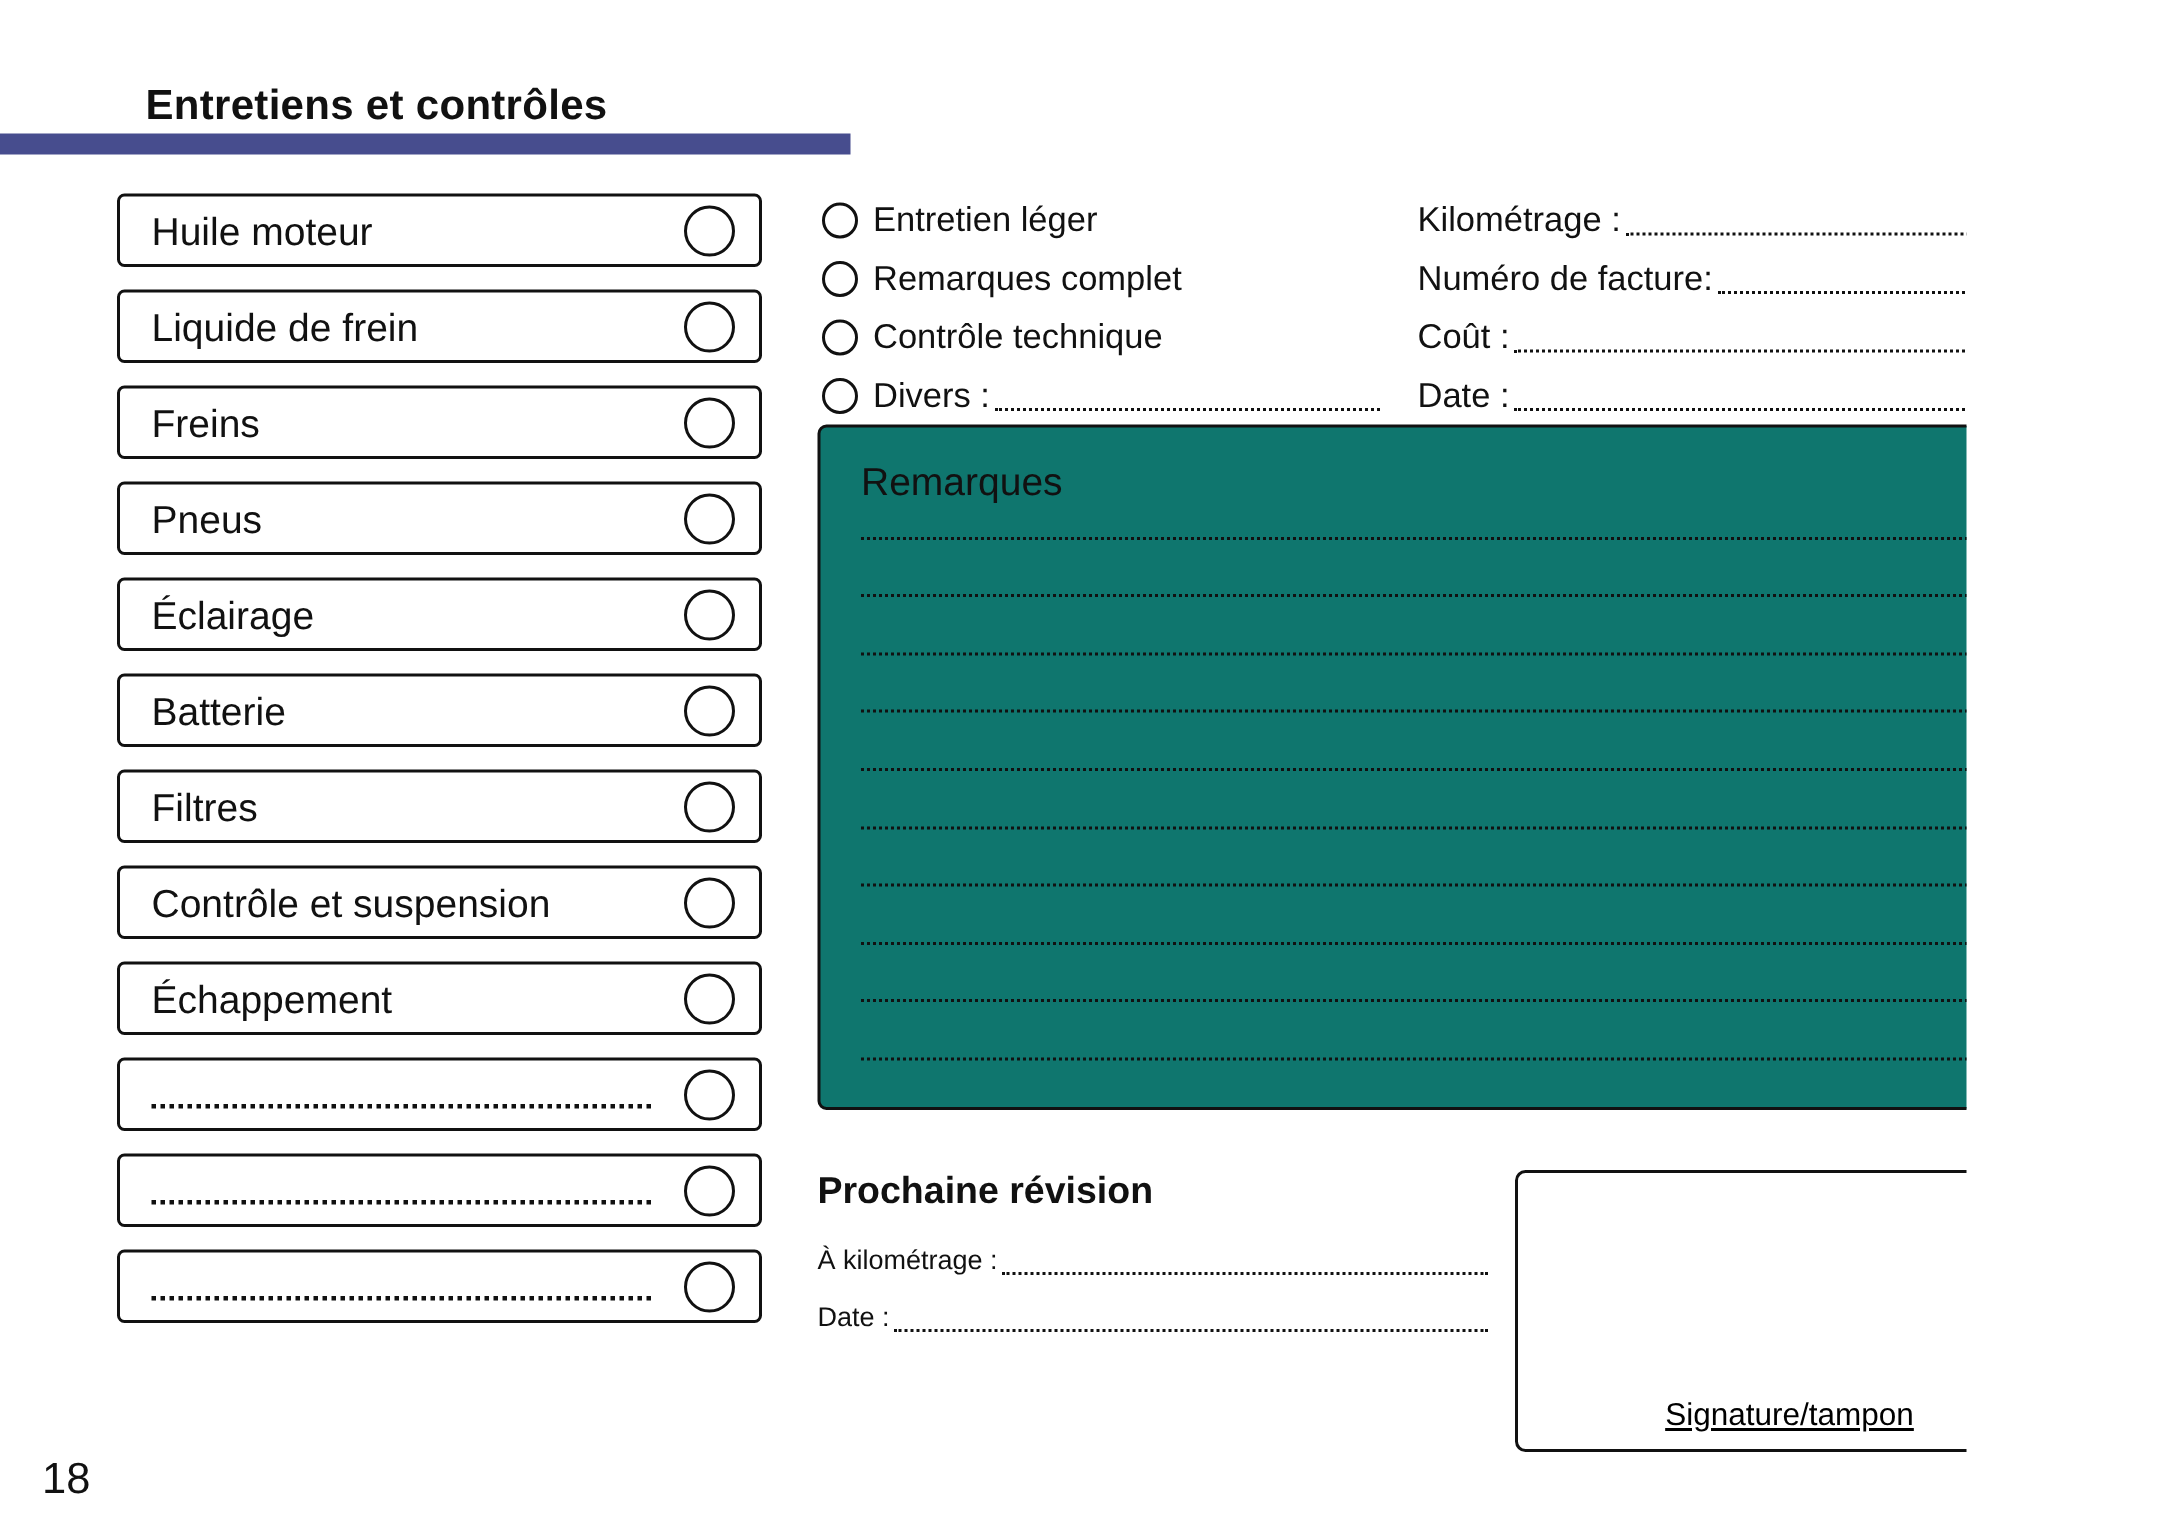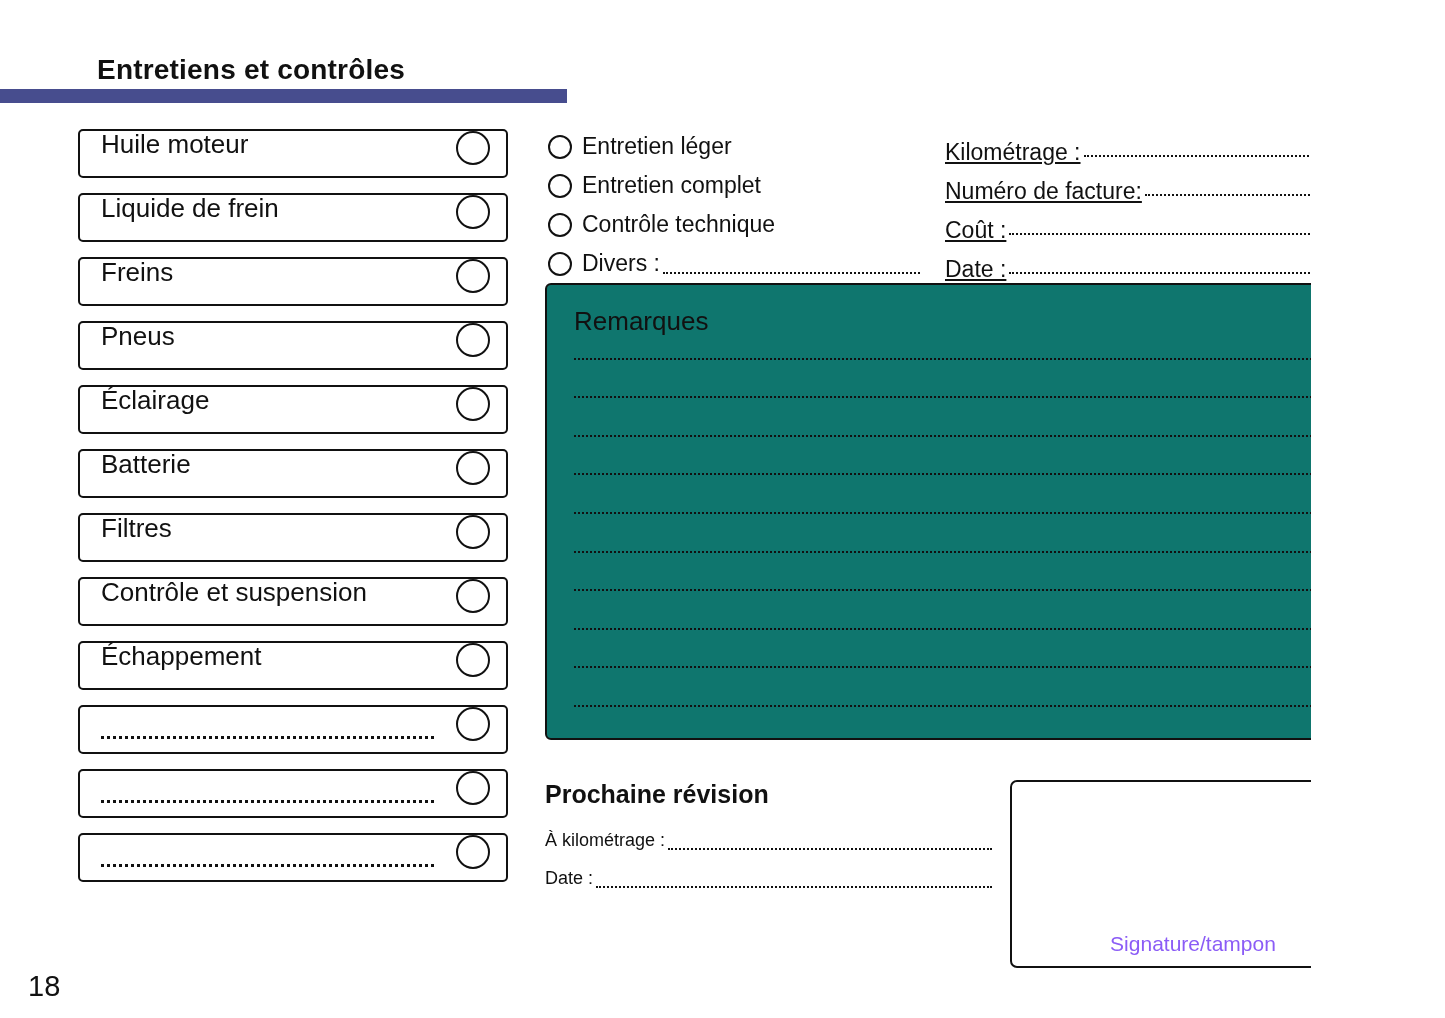--- a/index.html
+++ b/index.html
@@ -8,34 +8,34 @@
     position:relative; width:1311px; height:1018px; background:#ffffff;
     font-family:"Liberation Sans","DejaVu Sans",sans-serif; color:#111; overflow:hidden;
   }
   
   .page-title { position:absolute; left:97px; top:54px; font-size:28px; font-weight:bold; letter-spacing:0.2px; }
   .title-bar { position:absolute; left:0; top:89px; width:567px; height:14px; background:#474d8e; }
   
   .checklist { position:absolute; left:78px; top:129px; width:430px; }
   .check-row {
     width:430px; height:49px; border:2.5px solid #111; border-radius:5px;
-    display:flex; align-items:flex-start; padding:0 16px 0 21px; margin-bottom:15px; background:#fff;
+    display:flex; align-items:center; padding:0 16px 0 21px; margin-bottom:15px; background:#fff;
   }
   .check-label { font-size:26px; line-height:1; white-space:nowrap; }
   .check-circle { width:34px; height:34px; border:2.5px solid #111; border-radius:50%; margin-left:auto; flex:none; background:#fff; }
   .row-leader { flex:1; height:0; border-bottom:3.5px dotted #111; align-self:flex-end; margin:0 22px 13px 0; }
   
   .radio-group { position:absolute; left:548px; top:127px; width:372px; }
   .radio-row { display:flex; align-items:center; height:39px; }
   .radio-circle { width:24px; height:24px; border:2.5px solid #111; border-radius:50%; margin-right:10px; flex:none; background:#fff; }
   .radio-label { font-size:23px; white-space:nowrap; }
   .radio-leader { flex:1; height:0; border-bottom:2.2px dotted #111; align-self:flex-end; margin-bottom:9px; margin-left:3px; }
   
   .invoice-group { position:absolute; left:945px; top:127px; width:428px; }
-  .field-row { display:flex; align-items:flex-end; height:39px;text-decoration:underline; }
+  .field-row { display:flex; align-items:center; height:39px; }
   .field-label { font-size:23px; white-space:nowrap; }
   .field-leader { flex:1; height:0; border-bottom:2.2px dotted #111; align-self:flex-end; margin-bottom:9px; margin-left:3px; }
   
   .remarks-box {
     position:absolute; left:545px; top:283px; width:832px; height:457px;
     border:2.5px solid #111; border-radius:6px; background:#0f766e;
   }
   .remarks-title { position:absolute; left:27px; top:21px; font-size:26px; }
   .remarks-lines { position:absolute; left:27px; right:27px; top:36px; }
   .remarks-line { height:38.6px; border-bottom:2.2px dotted #111; }
@@ -116,21 +116,21 @@
     </div>
   </div>
 
   <div class="radio-group">
     <div class="radio-row">
       <span class="radio-circle"></span>
       <span class="radio-label">Entretien léger</span>
     </div>
     <div class="radio-row">
       <span class="radio-circle"></span>
-      <span class="radio-label">Entretien complet</span>
+      <span class="radio-label">Remarques complet</span>
     </div>
     <div class="radio-row">
       <span class="radio-circle"></span>
       <span class="radio-label">Contrôle technique</span>
     </div>
     <div class="radio-row">
       <span class="radio-circle"></span>
       <span class="radio-label">Divers :</span>
       <span class="radio-leader"></span>
     </div>
@@ -177,18 +177,18 @@
       <span class="ns-label">À kilométrage :</span>
       <span class="ns-leader"></span>
     </div>
     <div class="ns-row">
       <span class="ns-label">Date :</span>
       <span class="ns-leader"></span>
     </div>
   </div>
 
   <div class="signature-box">
-    <div class="signature-hint" style="color: #8b5cf6;">Signature/tampon</div>
+    <div class="signature-hint" style="color: #000000; text-decoration: underline;">Signature/tampon</div>
   </div>
 
   <div class="page-number">18</div>
 
 </div>
 
 </body></html>

